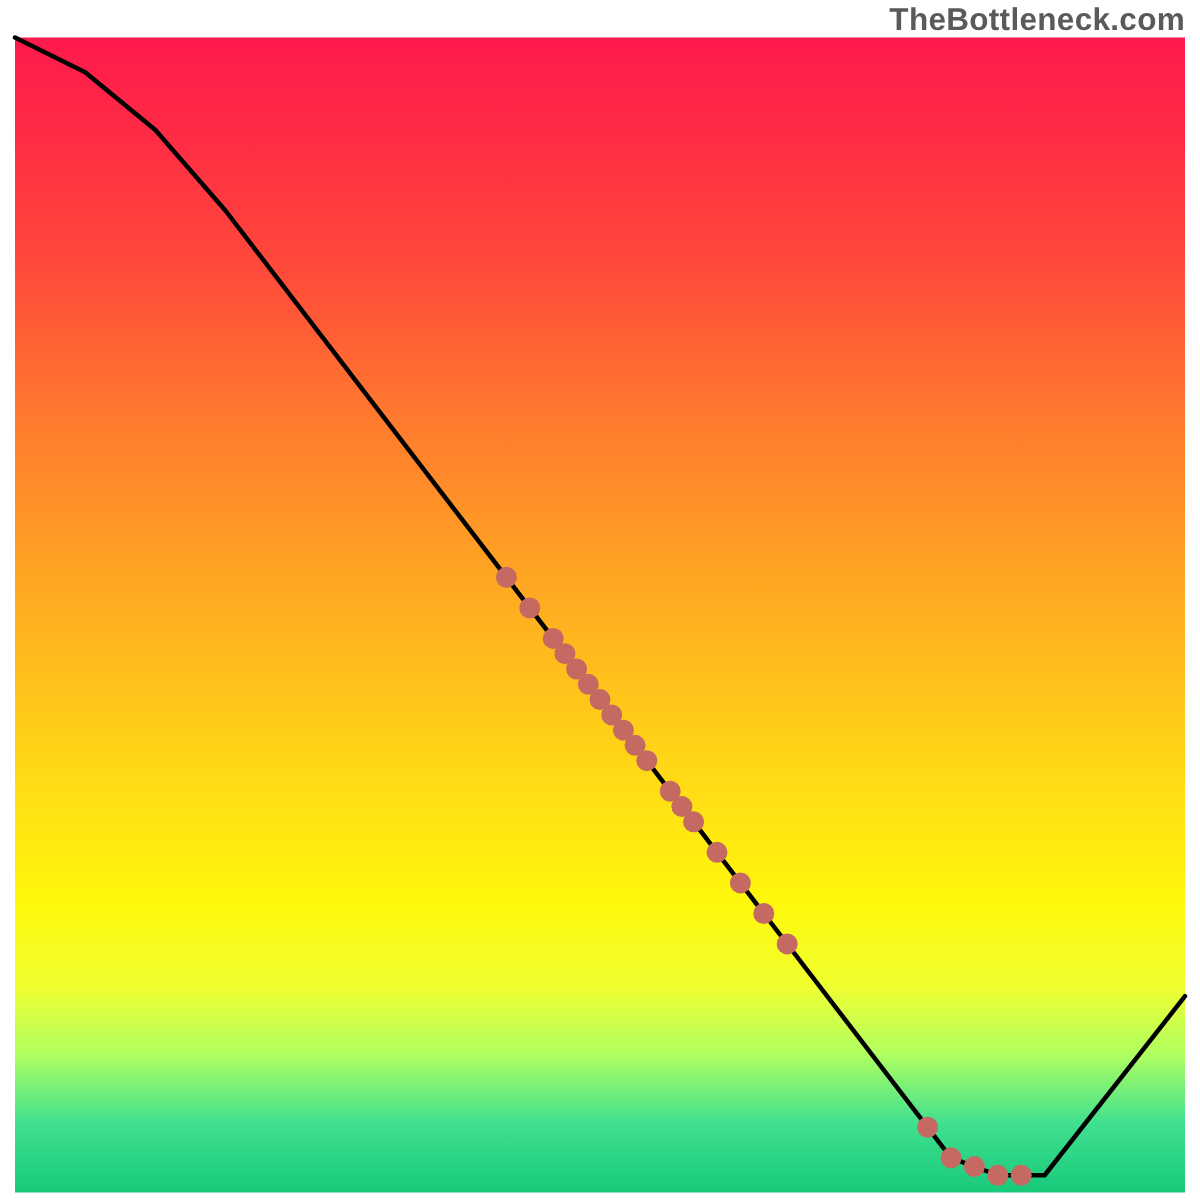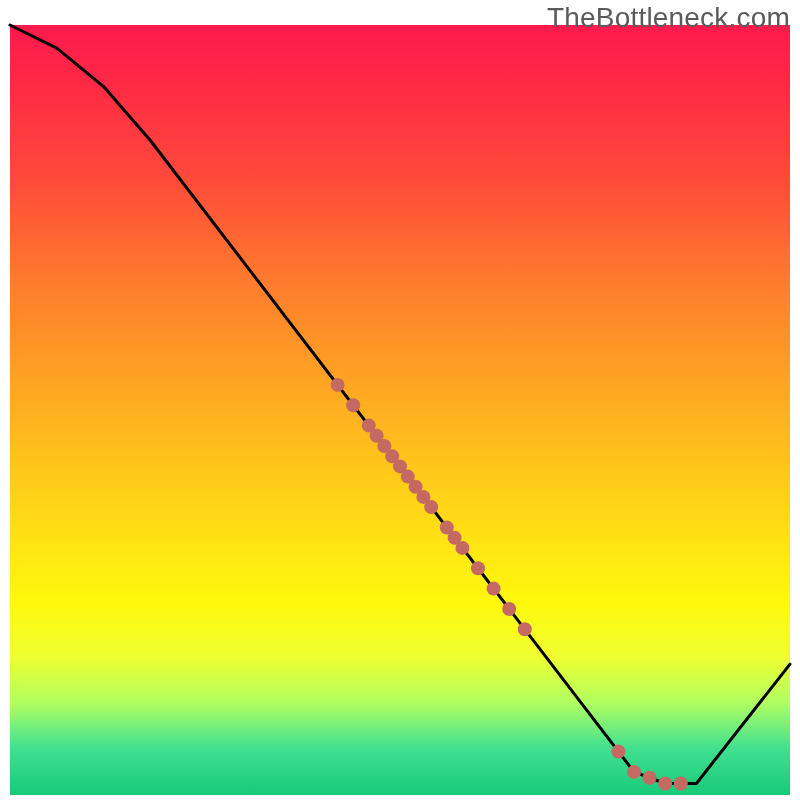--- a/index.html
+++ b/index.html
@@ -35,23 +35,23 @@
       #f0ff30 82%,
       #b0ff60 88%,
       #40e090 94%,
       #18c97a 100%
     );
   }
   #attribution {
     position: absolute;
     top: 2px;
     right: 10px;
-    font-size: 28px;
+    font-size: 21px;
     color: #5a5a5a;
-    font-weight: 400;
+    font-weight: 700;
     letter-spacing: 0.2px;
   }
   svg#overlay {
     position: absolute;
     left: 0;
     top: 0;
     width: 800px;
     height: 800px;
   }
 </style>

